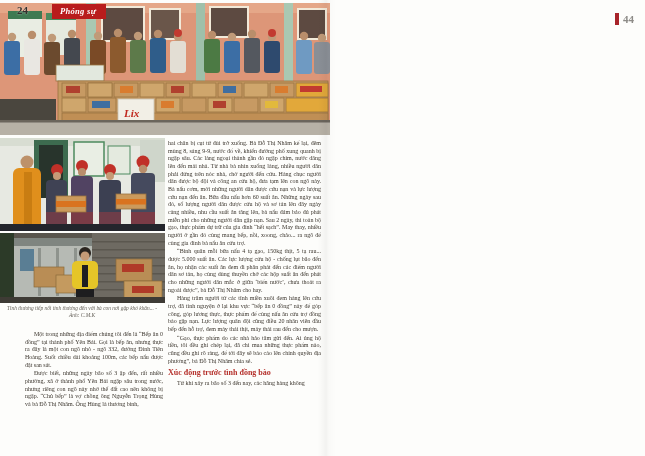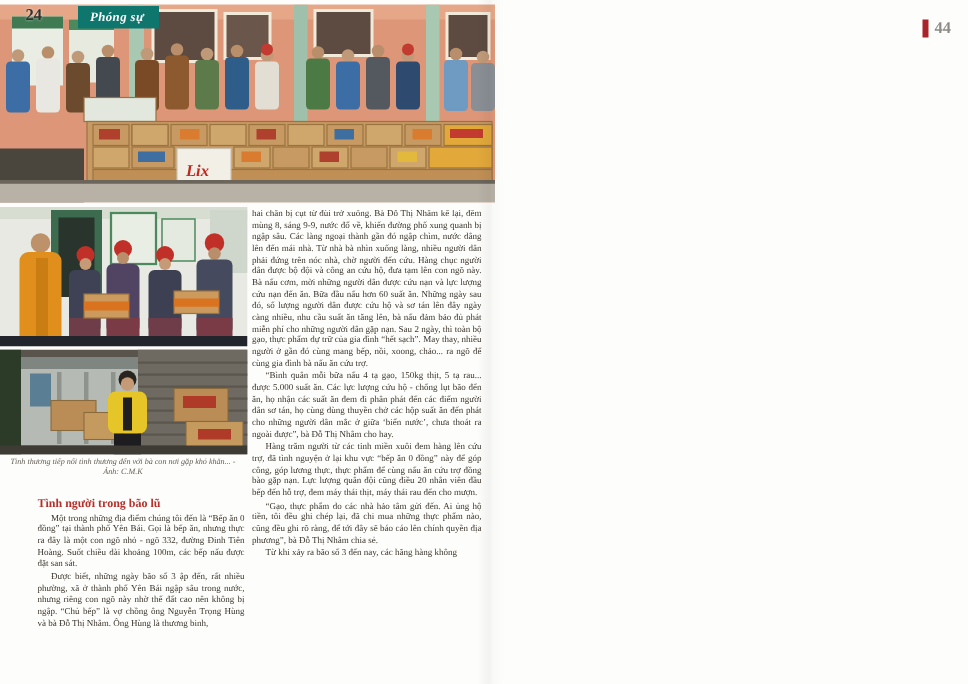--- a/index.html
+++ b/index.html
@@ -19,21 +19,21 @@
   }
   
   .photo{position:absolute;display:block;}
   #photo1{left:0;top:3px;}
   #photo2{left:0;top:138px;}
   #photo3{left:0;top:233px;}
   
   .hdr-left{position:absolute;left:17px;top:4px;display:flex;align-items:flex-start;z-index:5;gap:20px;}
   .hdr-left .pnum{font-weight:bold;font-size:11px;color:#33312e;margin-right:4px;text-shadow:0 0 2px rgba(255,255,255,.6);}
   .hdr-left .seclabel{
-    background:#0f766e;color:#fff;font-style:italic;font-weight:bold;
+    background:#b91c1c;color:#fff;font-style:italic;font-weight:bold;
     font-size:8.5px;padding:2px 10px 3px 8px;letter-spacing:.3px;
   }
   .hdr-right{position:absolute;right:11px;top:13px;display:flex;align-items:center;z-index:5;}
   .hdr-right .bar{width:4px;height:12px;background:#a8242a;margin-right:4px;}
   .hdr-right .pnum{font-weight:bold;font-size:11px;color:#8d8b87;}
   
   .caption{
     position:absolute;left:2px;top:305px;width:160px;
     font-size:5.4px;line-height:1.3;font-style:italic;color:#615c54;text-align:center;
   }
@@ -281,30 +281,30 @@
       <rect x="72" y="28" width="26" height="28" rx="5" fill="#e5c528"></rect>
       <rect x="82" y="32" width="6" height="22" fill="#1f1f22"></rect>
       <rect x="76" y="56" width="18" height="14" fill="#1d1d1f"></rect>
     </g>
     <rect x="0" y="64" width="165" height="6" fill="#3e3b35"></rect>
   </svg>
 
   <div class="caption">Tình thương tiếp nối tình thương đến với bà con nơi gặp khó khăn... - Ảnh: C.M.K</div>
 
   <div class="col" id="lcol1">
-    <h3 class="redhead">Tình người trong bão lũ</h3>
     <p>Một trong những địa điểm chúng tôi đến là “Bếp ăn 0 đồng” tại thành phố Yên Bái. Gọi là bếp ăn, nhưng thực ra đây là một con ngõ nhỏ - ngõ 332, đường Đinh Tiên Hoàng. Suốt chiều dài khoảng 100m, các bếp nấu được đặt san sát.</p>
     <p>Được biết, những ngày bão số 3 ập đến, rất nhiều phường, xã ở thành phố Yên Bái ngập sâu trong nước, nhưng riêng con ngõ này nhờ thế đất cao nên không bị ngập. “Chủ bếp” là vợ chồng ông Nguyễn Trọng Hùng và bà Đỗ Thị Nhâm. Ông Hùng là thương binh,</p>
   </div>
 
   <div class="col" id="lcol2">
     <p class="noind">hai chân bị cụt từ đùi trở xuống. Bà Đỗ Thị Nhâm kể lại, đêm mùng 8, sáng 9-9, nước đổ về, khiến đường phố xung quanh bị ngập sâu. Các làng ngoại thành gần đó ngập chìm, nước dâng lên đến mái nhà. Từ nhà bà nhìn xuống làng, nhiều người dân phải đứng trên nóc nhà, chờ người đến cứu. Hàng chục người dân được bộ đội và công an cứu hộ, đưa tạm lên con ngõ này. Bà nấu cơm, mời những người dân được cứu nạn và lực lượng cứu nạn đến ăn. Bữa đầu nấu hơn 60 suất ăn. Những ngày sau đó, số lượng người dân được cứu hộ và sơ tán lên đây ngày càng nhiều, nhu cầu suất ăn tăng lên, bà nấu đảm bảo đủ phát miễn phí cho những người dân gặp nạn. Sau 2 ngày, thì toàn bộ gạo, thực phẩm dự trữ của gia đình “hết sạch”. May thay, nhiều người ở gần đó cùng mang bếp, nồi, xoong, chảo... ra ngõ để cùng gia đình bà nấu ăn cứu trợ.</p>
     <p>“Bình quân mỗi bữa nấu 4 tạ gạo, 150kg thịt, 5 tạ rau... được 5.000 suất ăn. Các lực lượng cứu hộ - chống lụt bão đến ăn, họ nhận các suất ăn đem đi phân phát đến các điểm người dân sơ tán, họ cùng dùng thuyền chở các hộp suất ăn đến phát cho những người dân mắc ở giữa ‘biển nước’, chưa thoát ra ngoài được”, bà Đỗ Thị Nhâm cho hay.</p>
     <p>Hàng trăm người từ các tỉnh miền xuôi đem hàng lên cứu trợ, đã tình nguyện ở lại khu vực “bếp ăn 0 đồng” này để góp công, góp lương thực, thực phẩm để cùng nấu ăn cứu trợ đồng bào gặp nạn. Lực lượng quân đội cũng điều 20 nhân viên đầu bếp đến hỗ trợ, đem máy thái thịt, máy thái rau đến cho mượn.</p>
     <p>“Gạo, thực phẩm do các nhà hảo tâm gửi đến. Ai ủng hộ tiền, tôi đều ghi chép lại, đã chi mua những thực phẩm nào, cũng đều ghi rõ ràng, để tới đây sẽ báo cáo lên chính quyền địa phương”, bà Đỗ Thị Nhâm chia sẻ.</p>
+    <h3 class="redhead">Xúc động trước tình đồng bào</h3>
     <p>Từ khi xảy ra bão số 3 đến nay, các hãng hàng không</p>
   </div>
 </div>
 
 <div class="gutter"></div>
 
 <div class="page" id="page-right">
   <div class="hdr-right">
     <span class="bar"></span>
     <span class="pnum">44</span>

